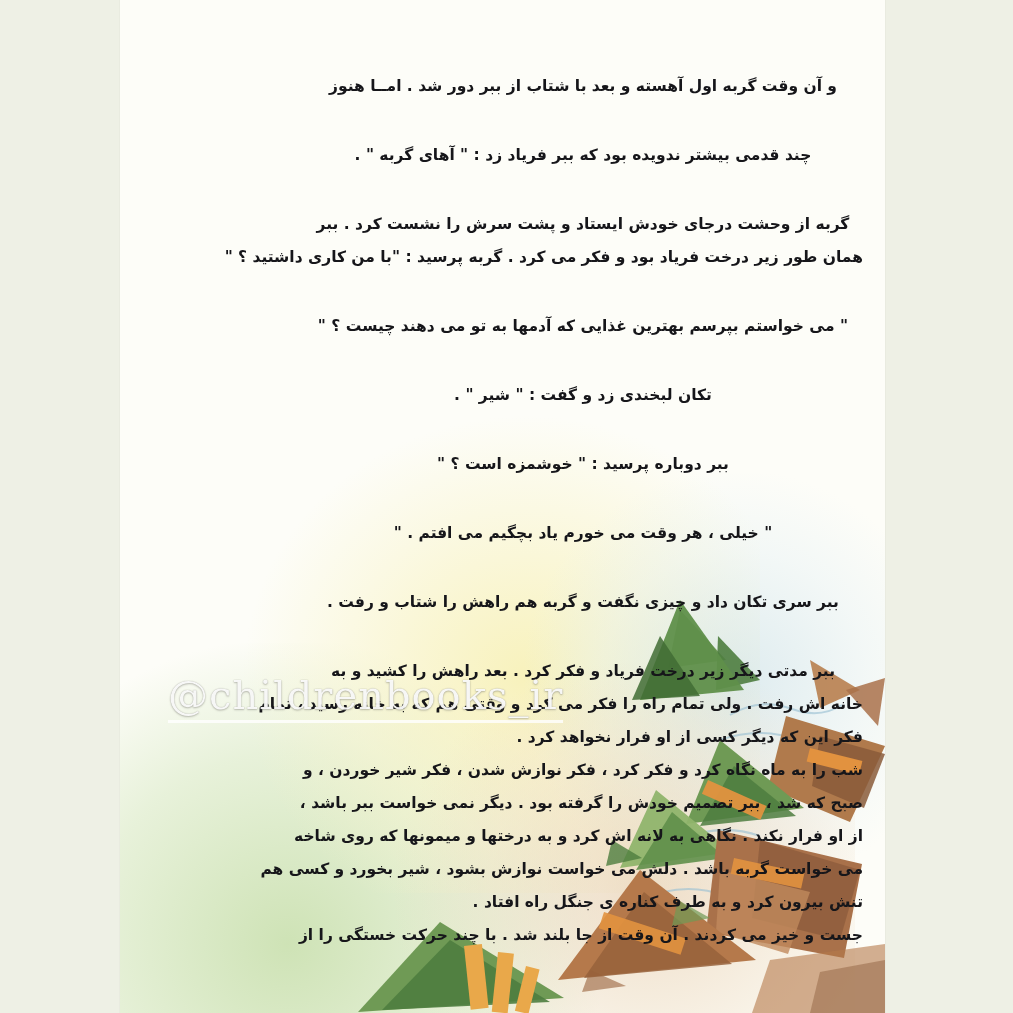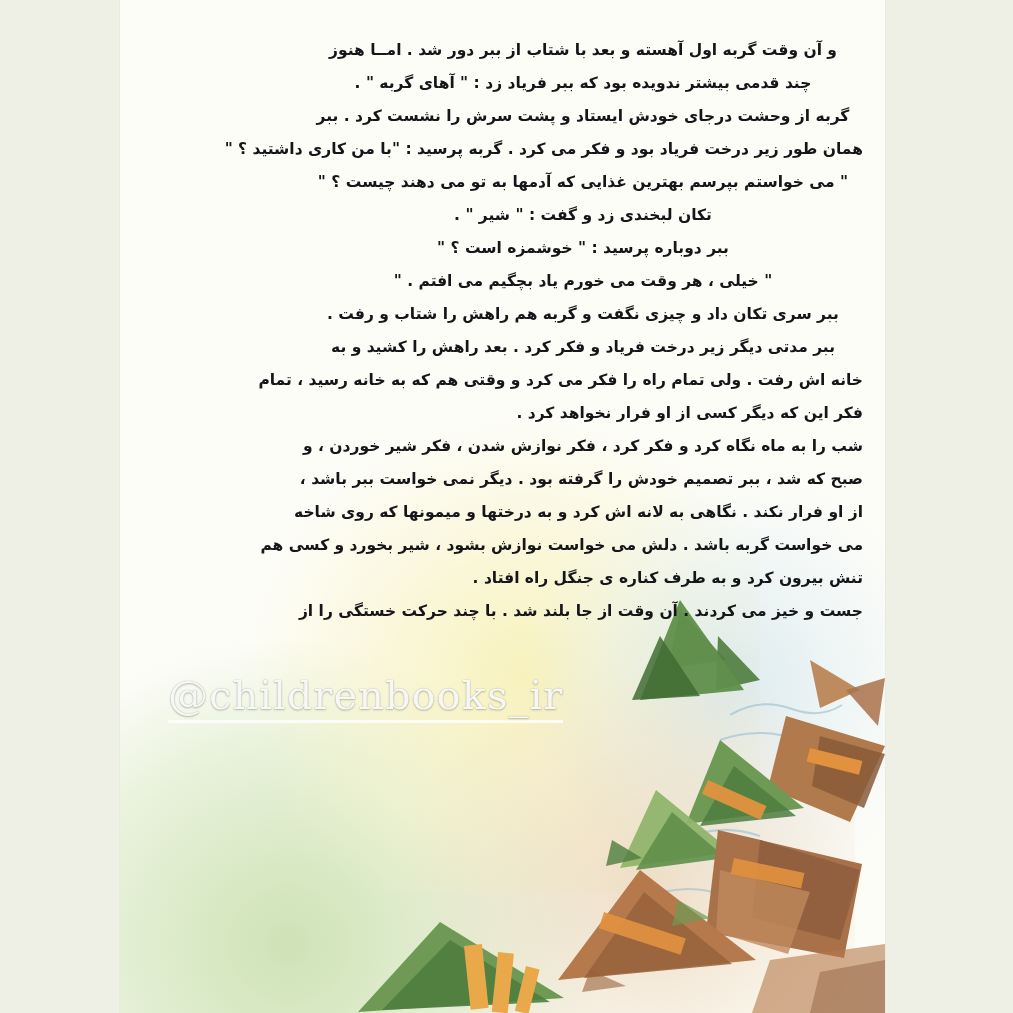--- a/index.html
+++ b/index.html
@@ -92,21 +92,21 @@
   }
   .line {
     font-family: "DejaVu Sans", sans-serif;
     font-size: 15.5px;
     font-weight: 700;
     color: #16161a;
     line-height: 33px;
     white-space: nowrap;
     letter-spacing: 0.1px;
   }
-  .line.c  { text-align: center; }
+  .line.c  { text-align: center; margin-top: 36px; }
   .line.r  { text-align: right; }
   .line.j  { text-align: justify; }
 
   
   .watermark {
     position: absolute;
     left: 48px;
     top: 672px;
     font-family: "DejaVu Serif", serif;
     font-size: 40px;

